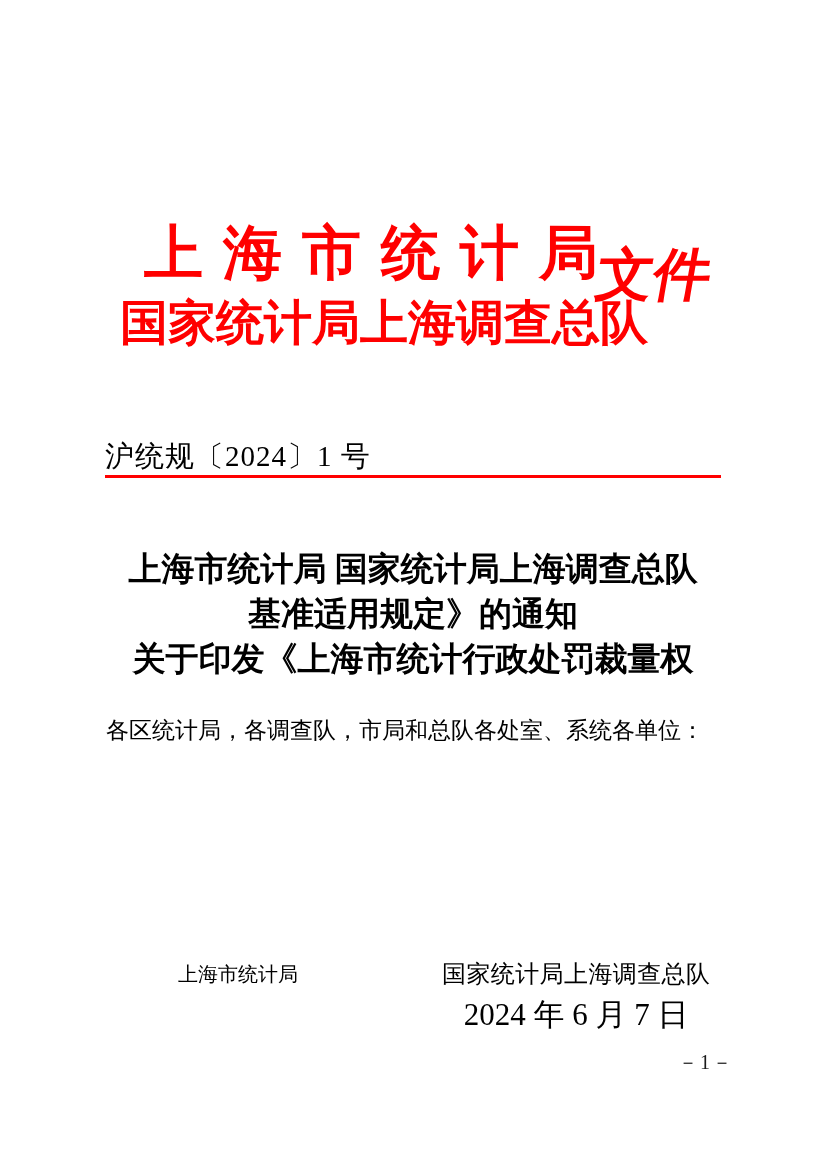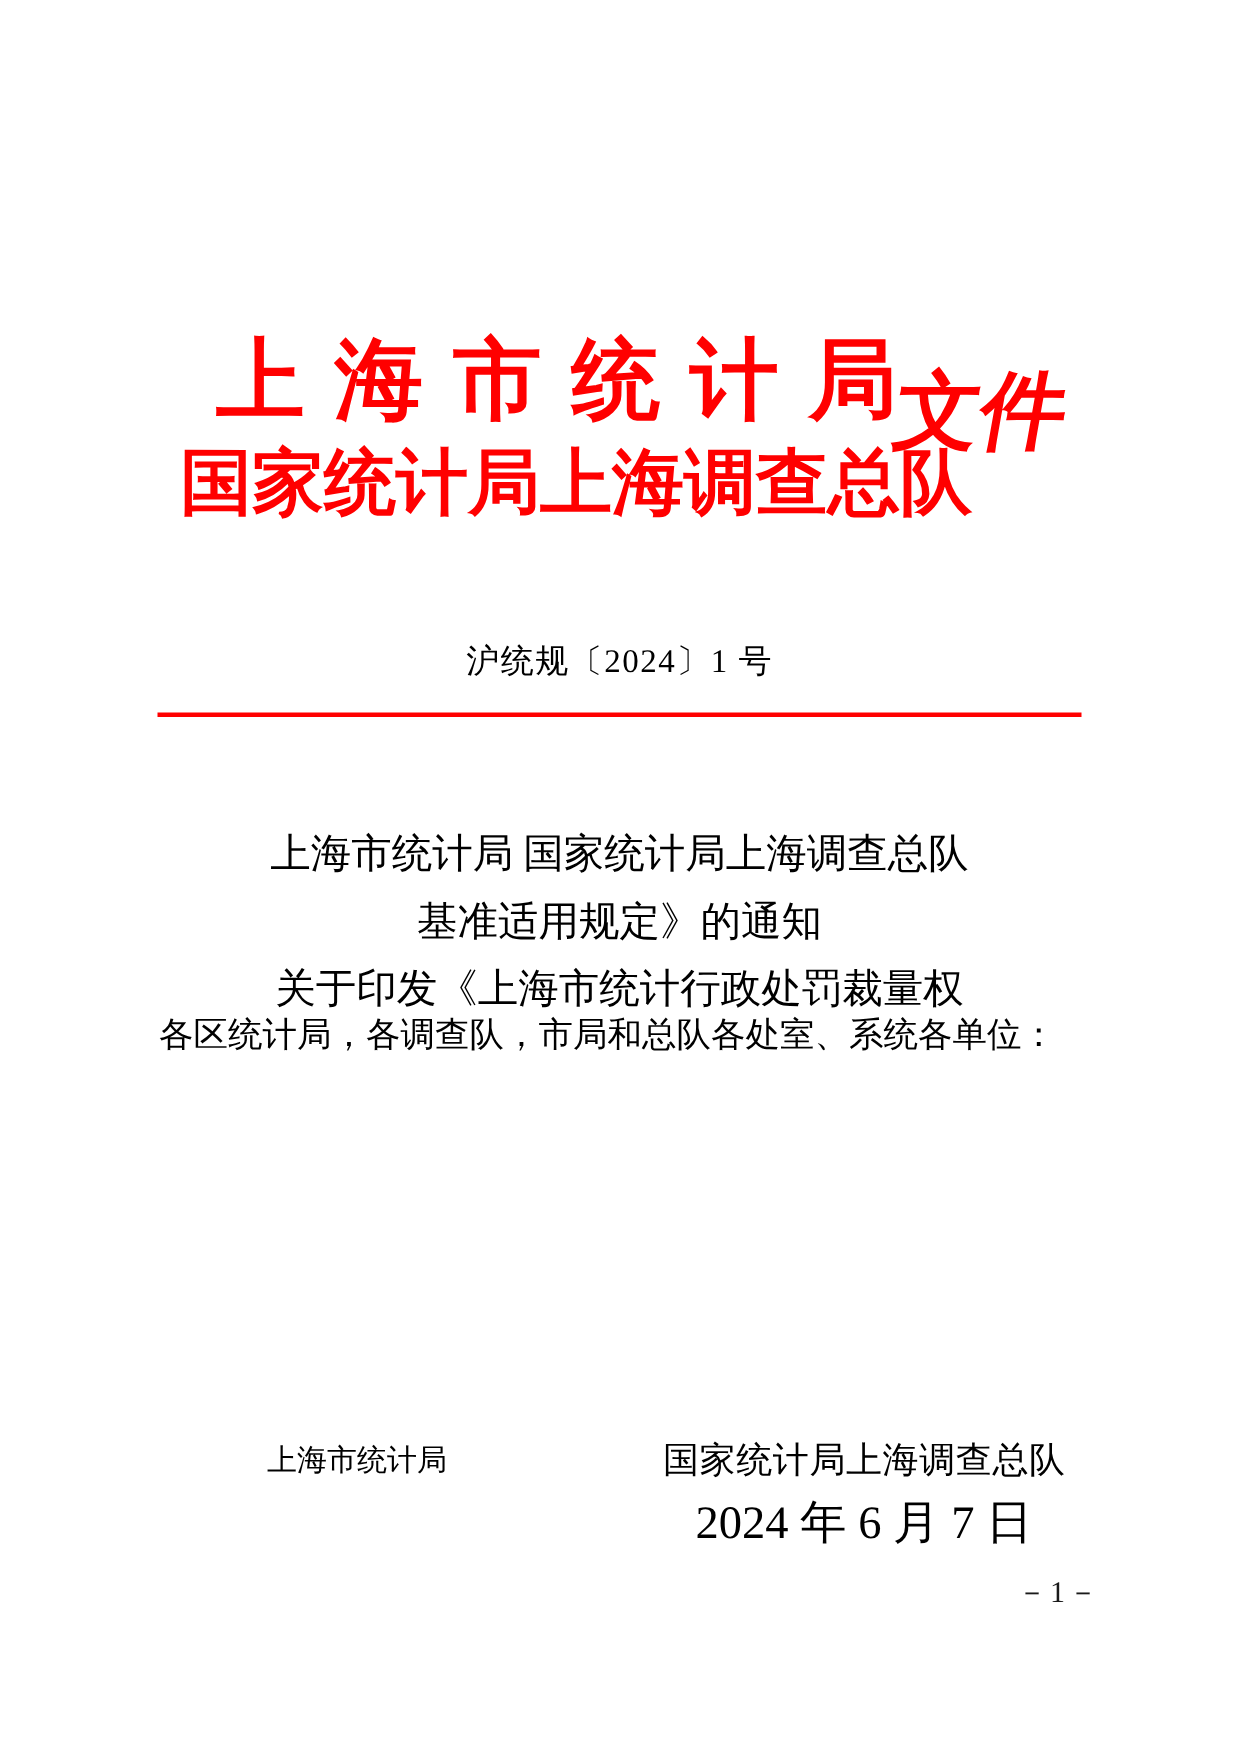--- a/index.html
+++ b/index.html
@@ -51,53 +51,53 @@
     font-size: 57px;
     line-height: 62px;
     transform: skewX(-10deg);
     white-space: nowrap;
   }
 
   
   .doc-number {
     position: absolute;
     left: 105px;
-    top: 426px;
+    top: 441px;
     width: 616px;
-    text-align: center;
-    font-size: 22px;
+    text-align: left;
+    font-size: 29px;
     line-height: 30px;
     letter-spacing: 1px;
   }
   .red-divider {
     position: absolute;
     left: 105px;
     top: 475px;
     width: 616px;
     height: 3px;
     background: var(--red);
   }
 
   
   .doc-title {
     position: absolute;
     left: 0;
     top: 547px;
     width: 100%;
     text-align: center;
-    font-weight: normal;
-    font-size: 27px;
+    font-weight: bold;
+    font-size: 33px;
     line-height: 45px;
   }
 
   
   .doc-body {
     position: absolute;
     left: 106px;
-    top: 667px;
+    top: 708px;
     width: 616px;
     font-size: 23px;
     line-height: 45px;
   }
   .salutation { text-align: left; }
   .body-paragraph {
     text-indent: 2em;
     text-align: justify;
   }
 

